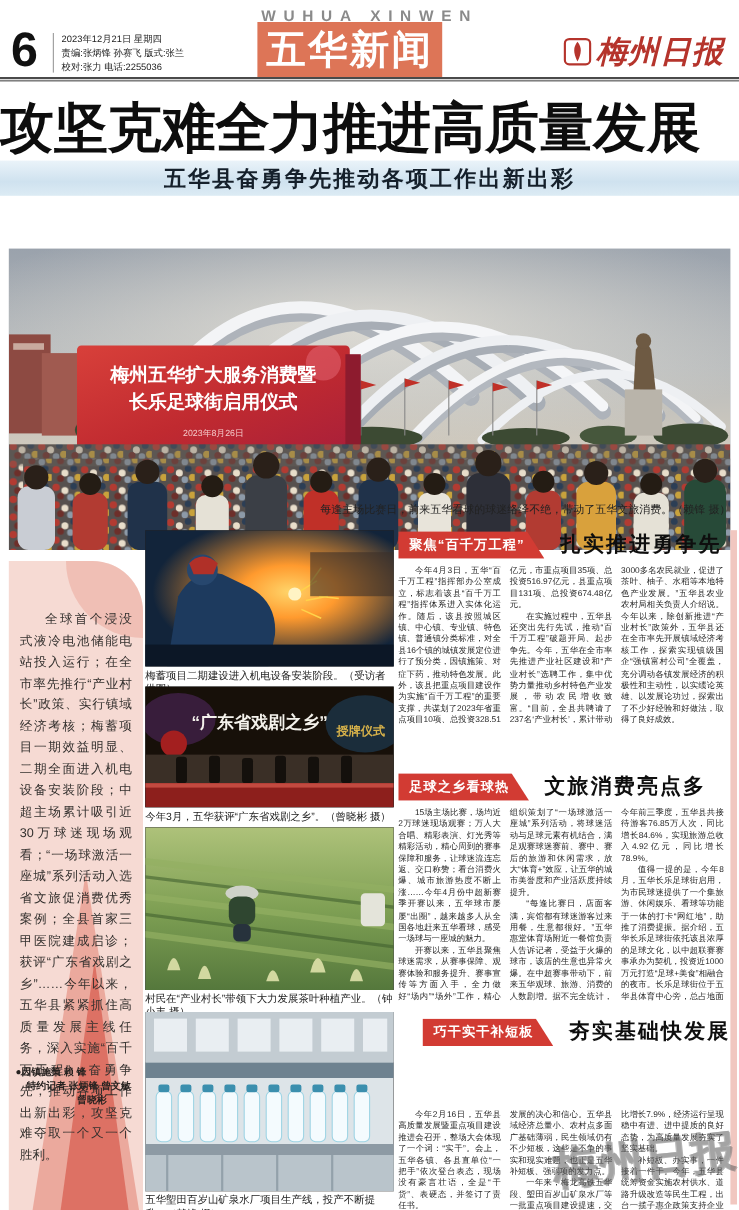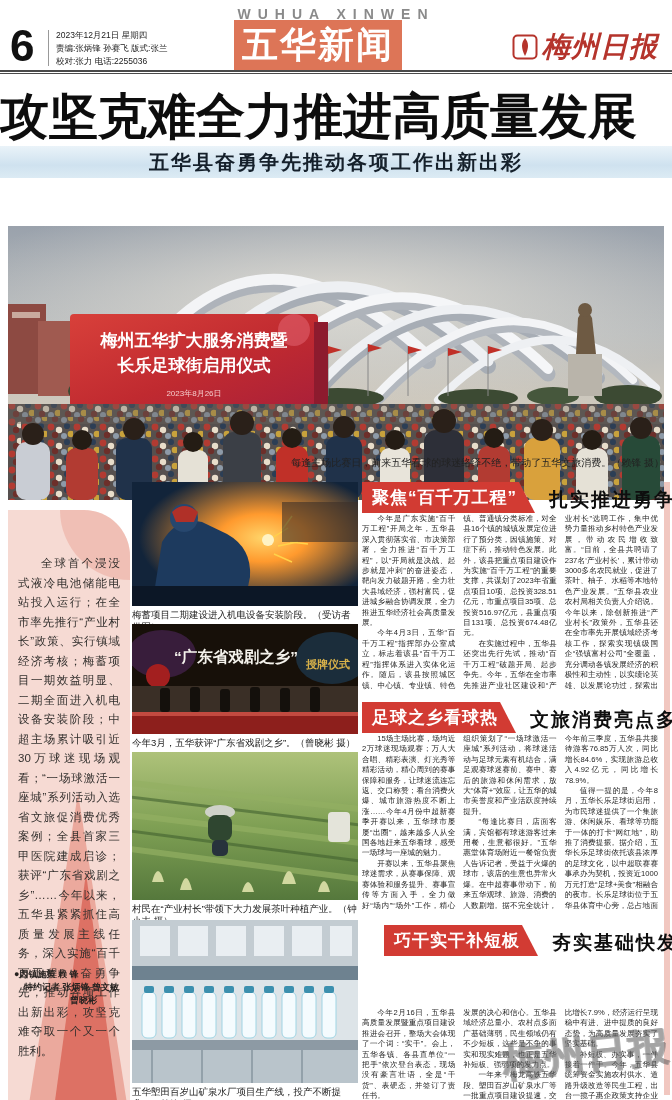--- a/index.html
+++ b/index.html
@@ -99,21 +99,21 @@
   .credits .c3{padding-left:56px;}
   
   .mid-photo{position:absolute;left:132px;width:226px;overflow:hidden;background:#222;}
   .mid-caption{
     position:absolute;left:132px;width:226px;font-size:9.5px;color:#222;text-align:left;
     line-height:12px;
   }
   
   .article-header{position:absolute;left:362px;display:flex;align-items:flex-end;}
   .badge{
-    background:#d23b33;color:#fff;font-size:17px;font-weight:bold;
+    background:#d23b33;color:#fff;font-size:12px;font-weight:bold;
     padding:4px 18px 4px 10px;letter-spacing:1px;
     clip-path:polygon(0 0,calc(100% - 16px) 0,100% 100%,0 100%);
     white-space:nowrap;
   }
   .art-title{
     font-size:19px;font-weight:900;color:#0e0e0e;margin-left:14px;letter-spacing:2px;
     white-space:nowrap;
   }
   .art-body{
     position:absolute;left:362px;width:296px;overflow:hidden;
@@ -429,21 +429,20 @@
 </div>
 <div class="mid-caption" style="top:1086px;">五华塱田百岁山矿泉水厂项目生产线，投产不断提升。（赖锋  摄）</div>
 
 <div class="pink-strip"></div>
 
 <div class="article-header" style="top:482px;">
   <span class="badge">聚焦“百千万工程”</span>
   <span class="art-title">扎实推进勇争先</span>
 </div>
 <div class="art-body" style="top:514px;height:184px;">
-  <p>今年是广东实施“百千万工程”开局之年，五华县深入贯彻落实省、市决策部署，全力推进“百千万工程”，以“开局就是决战、起步就是冲刺”的奋进姿态，靶向发力破题开路，全力壮大县域经济，强村富民，促进城乡融合协调发展，全力推进五华经济社会高质量发展。</p>
   <p>今年4月3日，五华“百千万工程”指挥部办公室成立，标志着该县“百千万工程”指挥体系进入实体化运作。随后，该县按照城区镇、中心镇、专业镇、特色镇、普通镇分类标准，对全县16个镇的城镇发展定位进行了预分类，因镇施策、对症下药，推动特色发展。此外，该县把重点项目建设作为实施“百千万工程”的重要支撑，共谋划了2023年省重点项目10项、总投资328.51亿元，市重点项目35项、总投资516.97亿元，县重点项目131项、总投资674.48亿元。</p>
   <p>在实施过程中，五华县还突出先行先试，推动“百千万工程”破题开局、起步争先。今年，五华在全市率先推进产业社区建设和“产业村长”选聘工作，集中优势力量推动乡村特色产业发展，带动农民增收致富。“目前，全县共聘请了237名‘产业村长’，累计带动3000多名农民就业，促进了茶叶、柚子、水稻等本地特色产业发展。”五华县农业农村局相关负责人介绍说。今年以来，除创新推进“产业村长”政策外，五华县还在全市率先开展镇域经济考核工作，探索实现镇级国企“强镇富村公司”全覆盖，充分调动各镇发展经济的积极性和主动性，以实绩论英雄、以发展论功过，探索出了不少好经验和好做法，取得了良好成效。</p>
 
 </div>
 
 <div class="article-header" style="top:702px;">
   <span class="badge">足球之乡看球热</span>
   <span class="art-title">文旅消费亮点多</span>
 </div>
 <div class="art-body" style="top:734px;height:186px;">

